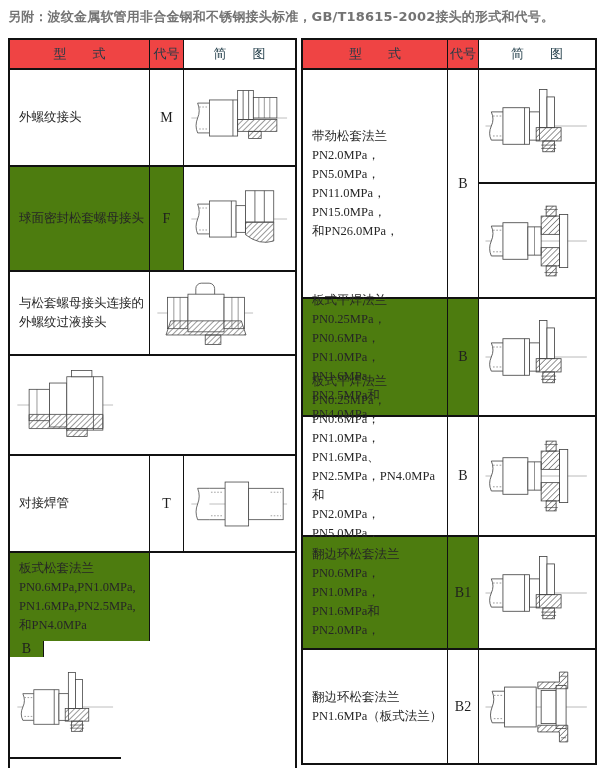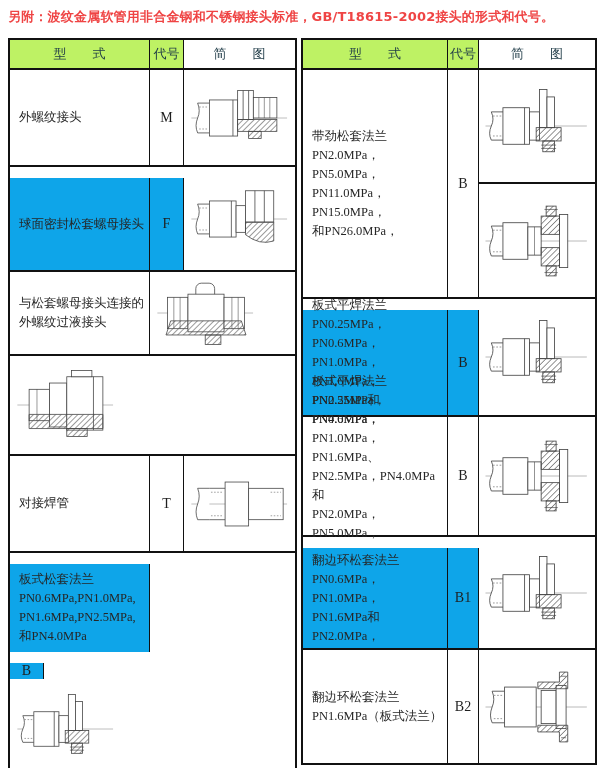--- a/index.html
+++ b/index.html
@@ -4,48 +4,48 @@
 <style>
   html,body{margin:0;padding:0;}
   body{
     width:600px;height:768px;background:#ffffff;
     font-family:"Liberation Serif","DejaVu Serif",serif;
     color:#2e2e2e;overflow:hidden;position:relative;
   }
   .page{padding:8px 7px 0 8px;}
   .doc-title{
     font-family:"DejaVu Sans","Liberation Sans",sans-serif;
-    font-size:13px;font-weight:bold;color:#ef4444;
+    font-size:13px;font-weight:bold;color:#737373;
     letter-spacing:0.2px;margin:0 0 12px 0;white-space:nowrap;
   }
   .tables{display:flex;gap:4px;align-items:flex-start;}
   .tbl{border:2px solid #111;background:#fff;}
   .tbl-left{width:287px;}
   .tbl-right{width:294px;}
   .row{display:flex;box-sizing:border-box;}
   .row + .row{border-top:2px solid #111;}
-  .thead{height:28px;background:#bef264;}
+  .thead{height:28px;background:#ef4444;}
   .thead .cell{display:flex;align-items:center;justify-content:center;
     font-size:13px;color:#1e3a46;}
   .cell{box-sizing:border-box;}
   .c-type{border-right:1px solid #111;display:flex;align-items:center;}
   .c-code{border-right:1px solid #111;display:flex;align-items:center;justify-content:center;}
   .tbl-left .c-type{width:140px;}
   .tbl-left .c-code{width:34px;}
   .tbl-left .c-diag{width:111px;}
   .tbl-right .c-type{width:145px;}
   .tbl-right .c-code{width:31px;}
   .tbl-right .c-diag{width:116px;}
   .c-diag{display:flex;align-items:center;justify-content:center;background:#fff;flex-direction:column;}
   .c-type span{
     display:block;padding:6px 3px 6px 9px;
     font-size:12.5px;line-height:19px;white-space:pre-line;color:#262626;
   }
   .c-code span{font-size:14px;color:#1f1f1f;}
-  .hl{background:#0ea5e9;margin-top:11px;}
+  .hl{background:#4d7c0f;}
   .h97{height:97px;text-align:right;} .h105{height:105px;} .h95{height:84px;}
   .h100{height:100px;} .h201{height:252px;flex-direction:column;}
   .h229{height:229px;} .h118{height:118px;} .h120{height:120px;}
   .h113{height:113px;} .h115{height:115px;}
   .sub{display:flex;align-items:center;justify-content:center;width:100%;box-sizing:border-box;}
   .sub + .sub{border-top:2px solid #111;}
   .diag{display:block;}
   .defs-holder{position:absolute;width:0;height:0;overflow:hidden;}
 </style>
 </head>

